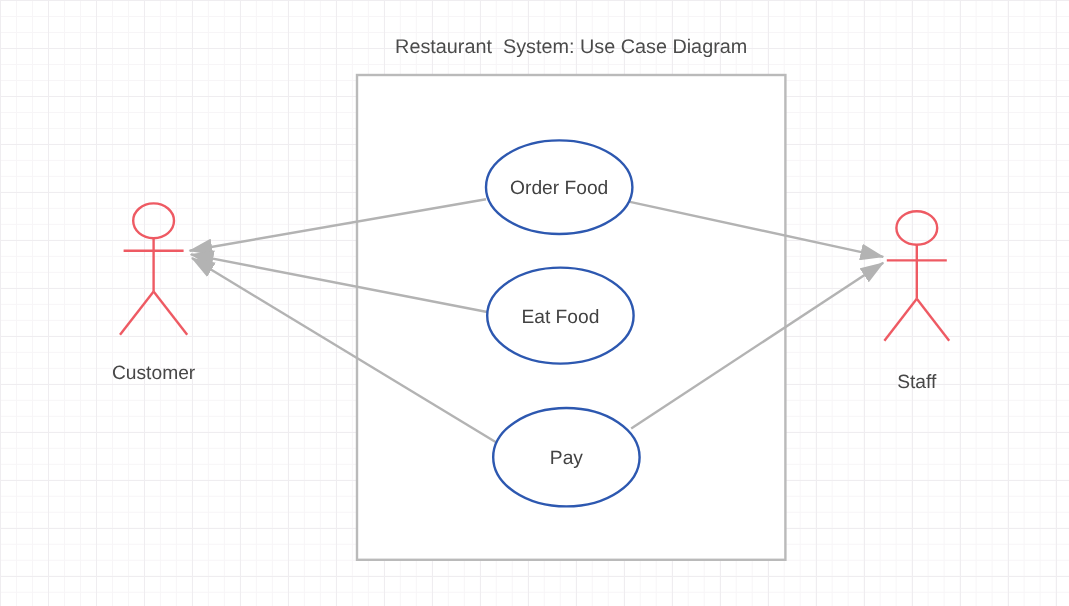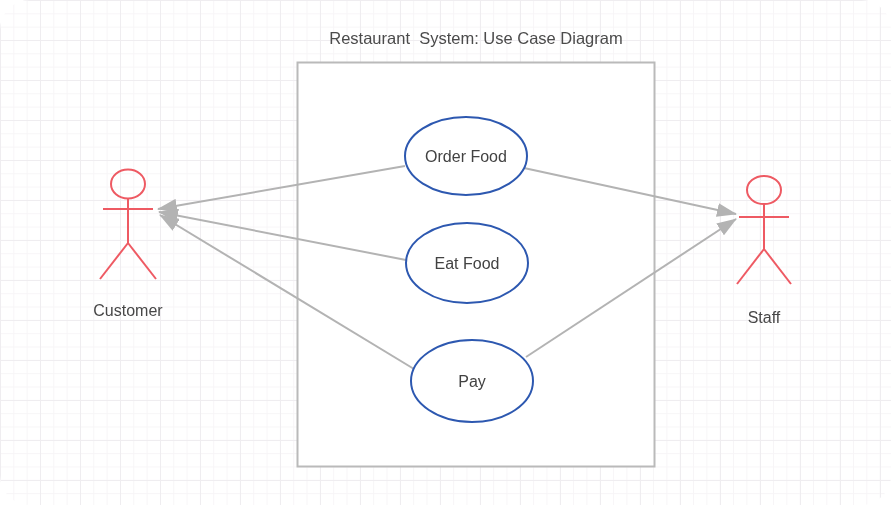--- a/index.html
+++ b/index.html
@@ -14,21 +14,20 @@
     height: 505px;
     overflow: hidden;
     background-color: #ffffff;
     
     background-image:
       linear-gradient(to right, #efedf0 1px, transparent 1px),
       linear-gradient(to bottom, #efedf0 1px, transparent 1px),
       linear-gradient(to right, #f7f5f7 1px, transparent 1px),
       linear-gradient(to bottom, #f7f5f7 1px, transparent 1px);
     background-size: 40px 40px, 40px 40px, 13.33px 13.33px, 13.33px 13.33px;
-    border-radius: 30px;
   }
   svg.diagram {
     position: absolute;
     top: 0;
     left: 0;
   }
   .title-text {
     font-size: 16.5px;
     fill: #4b4b4b;
   }

